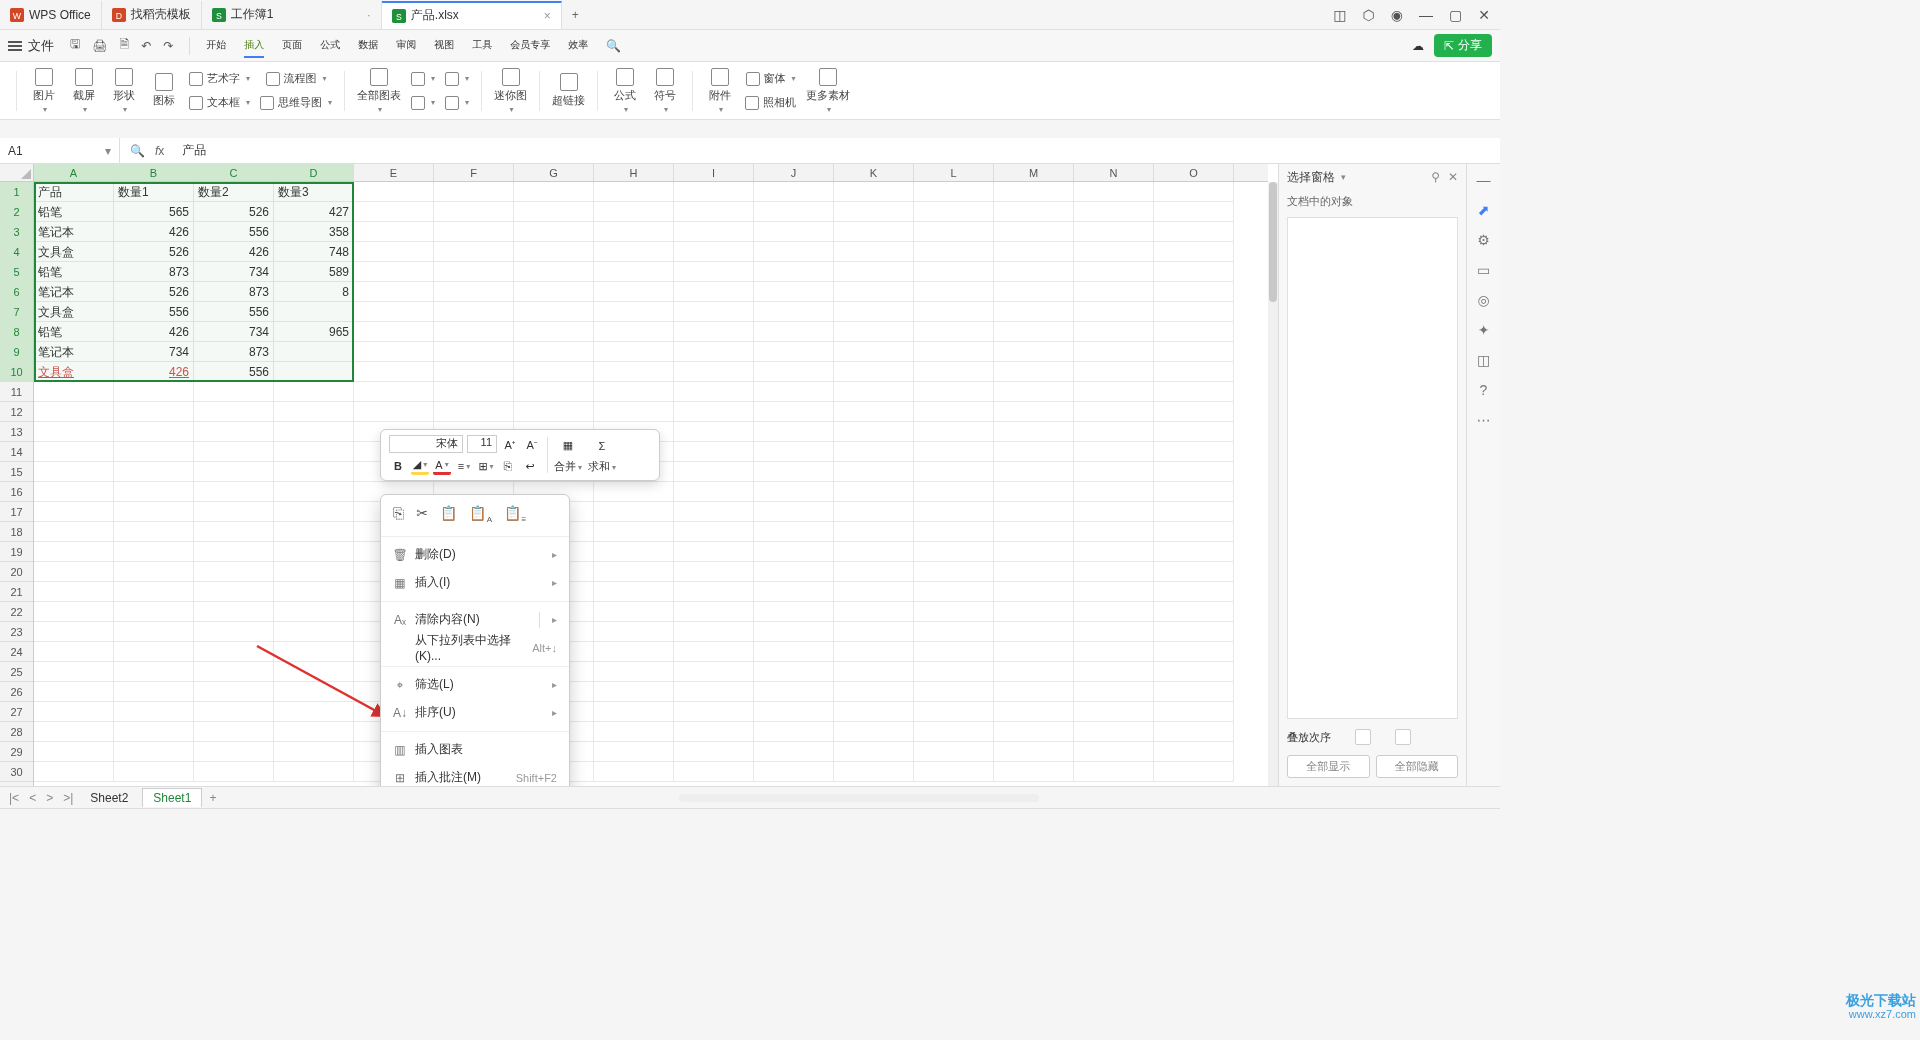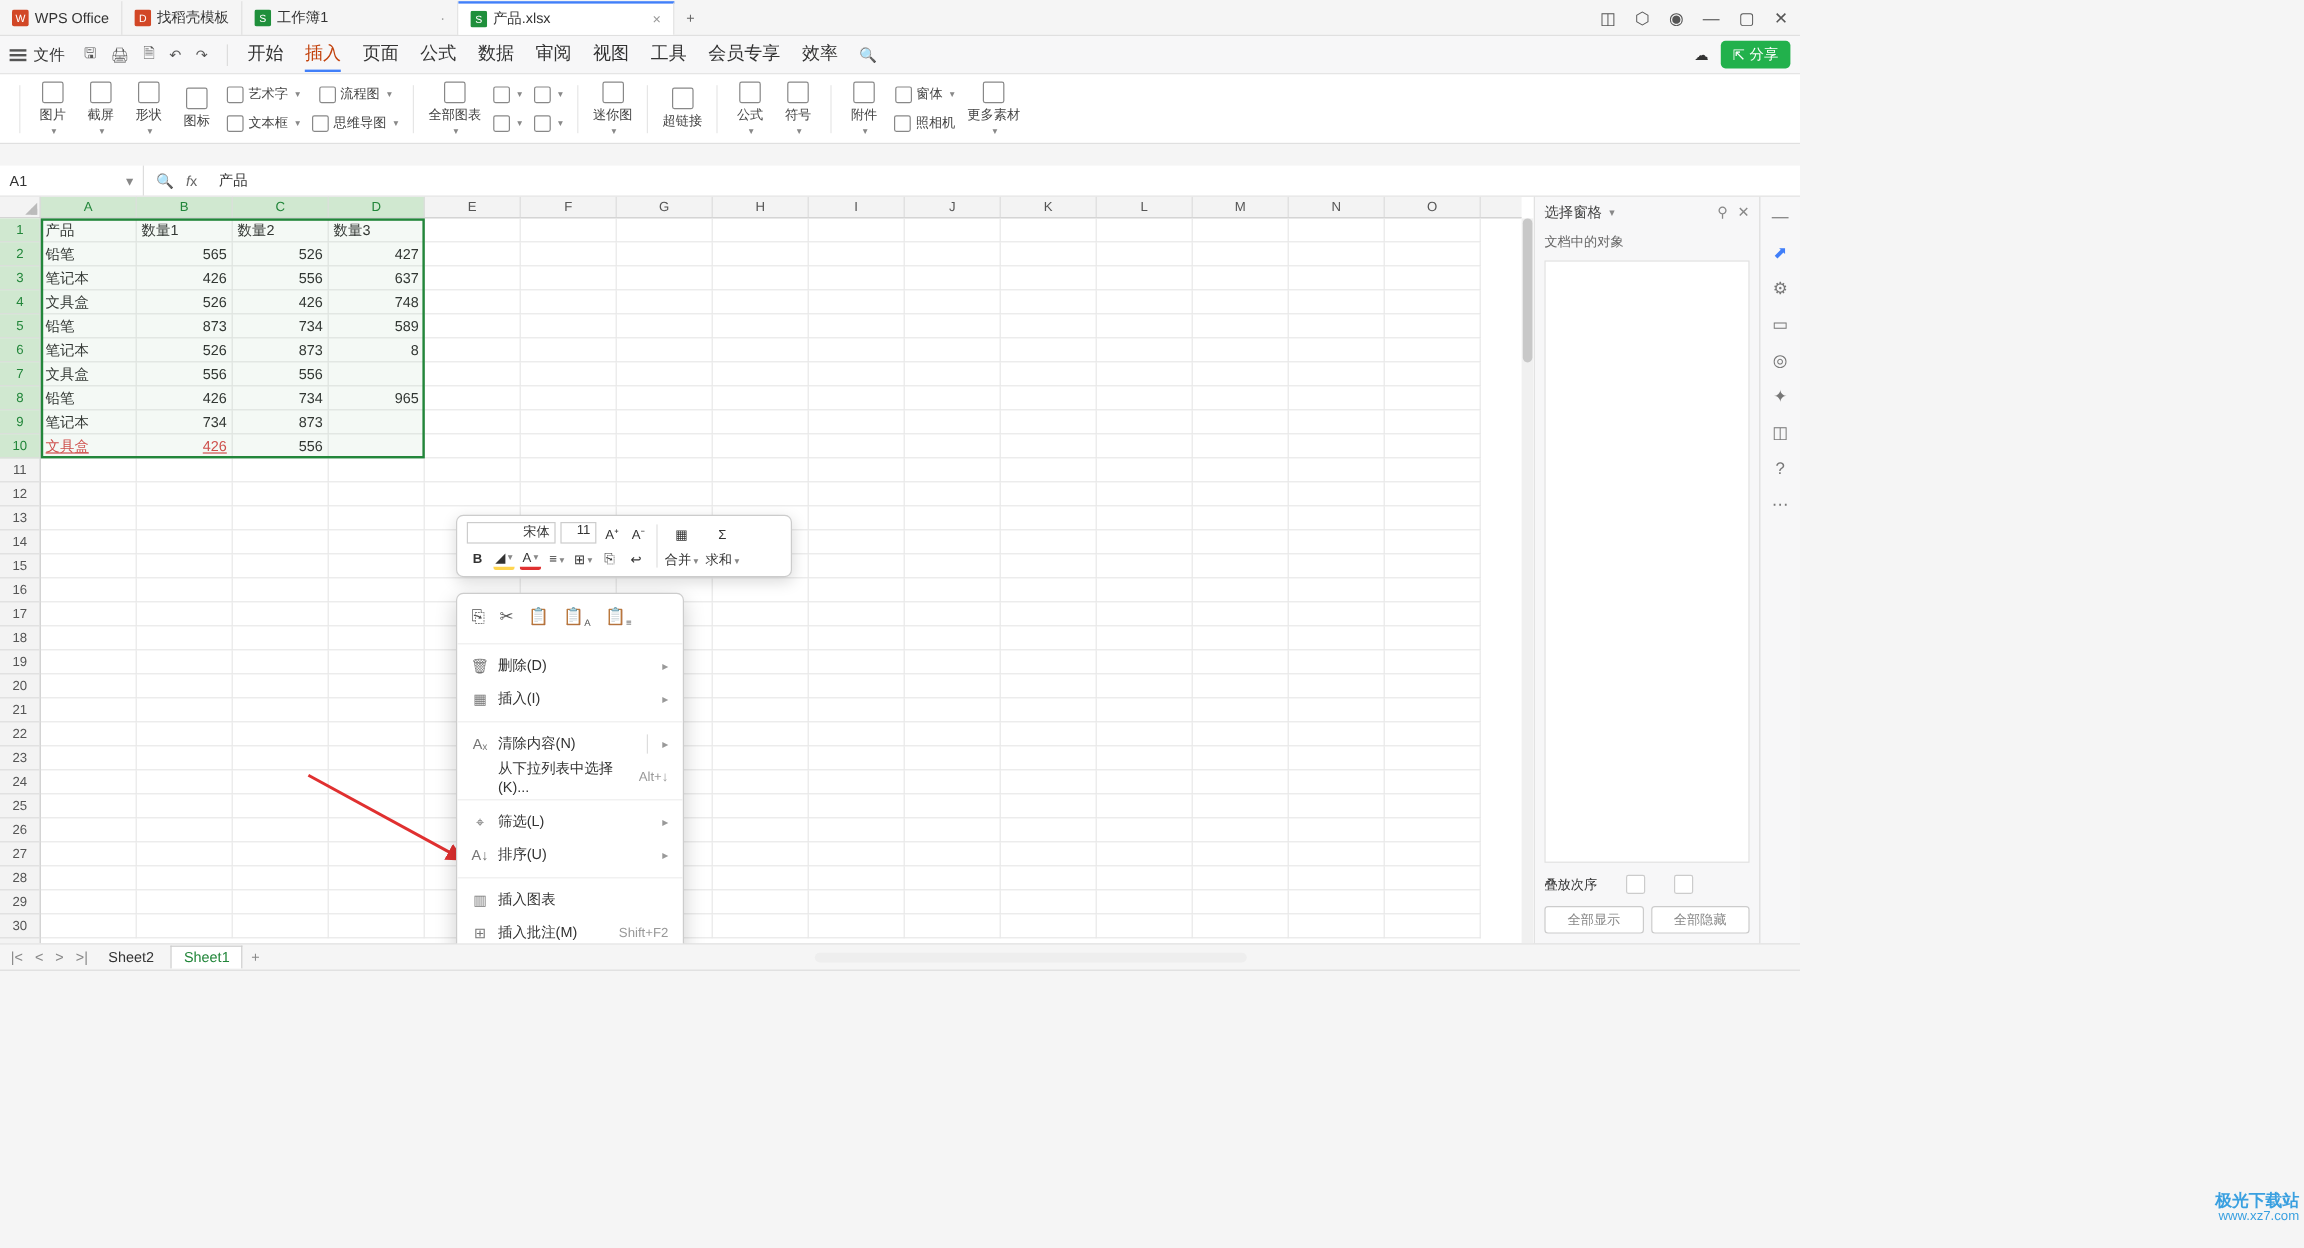--- a/index.html
+++ b/index.html
@@ -17,22 +17,22 @@
 .win-ctrls span { cursor: pointer; font-size: 14px; display: inline-flex; align-items: center; }
 
 
 .menubar { height: 32px; background: #f7f7f8; display: flex; align-items: center; padding: 0 8px; gap: 4px; border-bottom: 1px solid #e0e0e0; }
 .menubar .hamb { display: flex; flex-direction: column; gap: 2px; margin-right: 2px; }
 .hamb span { width: 14px; height: 2px; background: #555; }
 .menubar .file { font-size: 13px; margin-right: 6px; }
 .menubar .qat { display: flex; gap: 12px; align-items: center; color: #555; padding: 0 6px; }
 .menubar .sep { width: 1px; height: 18px; background: #ddd; margin: 0 6px; }
 .menubar .tabs { display: flex; gap: 18px; margin-left: 6px; }
-.menubar .mtab { font-size: 15px; cursor: pointer; padding: 4px 0; }
-.menubar .mtab.active { color: #c2410c; border-bottom: 2px solid #417ff9; }
+.menubar .mtab { font-size: 10px; cursor: pointer; padding: 4px 0; }
+.menubar .mtab.active { color: #4d7c0f; border-bottom: 2px solid #417ff9; }
 .menubar .right { margin-left: auto; display: flex; gap: 10px; align-items: center; }
 .share-btn { background: #22b14c; color: #fff; padding: 3px 10px; border-radius: 4px; display: flex; align-items: center; gap: 4px; }
 
 
 .ribbon { height: 58px; background: #fff; border-bottom: 1px solid #e0e0e0; display: flex; align-items: center; padding: 0 12px; gap: 4px; font-size: 11px; color: #444; }
 .rgroup { display: flex; align-items: center; gap: 10px; height: 100%; padding: 0 4px; }
 .rsep { width: 1px; height: 40px; background: #e6e6e6; margin: 0 4px; }
 .rbtn { display: flex; flex-direction: column; align-items: center; justify-content: center; gap: 2px; cursor: pointer; min-width: 30px; }
 .rbtn .ico { width: 18px; height: 18px; border: 1px solid #888; border-radius: 2px; background: #fff; }
 .rbtn.sm { flex-direction: row; gap: 4px; min-width: auto; font-size: 11px; height: 20px; }
@@ -402,21 +402,21 @@
           <div class="cell"></div>
           <div class="cell"></div>
           <div class="cell"></div>
           <div class="cell"></div>
           <div class="cell"></div>
         </div>
         <div class="row">
           <div class="cell">笔记本</div>
           <div class="cell num">426</div>
           <div class="cell num">556</div>
-          <div class="cell num">637</div>
+          <div class="cell num">358</div>
           <div class="cell"></div>
           <div class="cell"></div>
           <div class="cell"></div>
           <div class="cell"></div>
           <div class="cell"></div>
           <div class="cell"></div>
           <div class="cell"></div>
           <div class="cell"></div>
           <div class="cell"></div>
           <div class="cell"></div>

